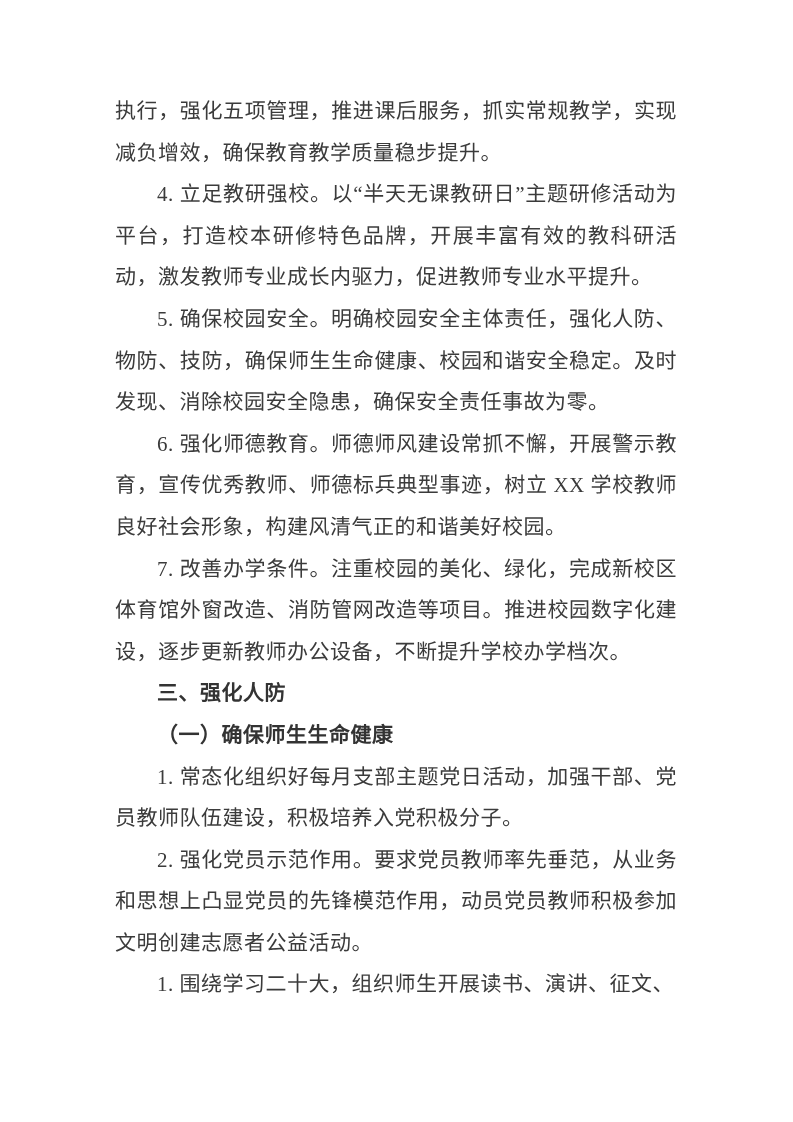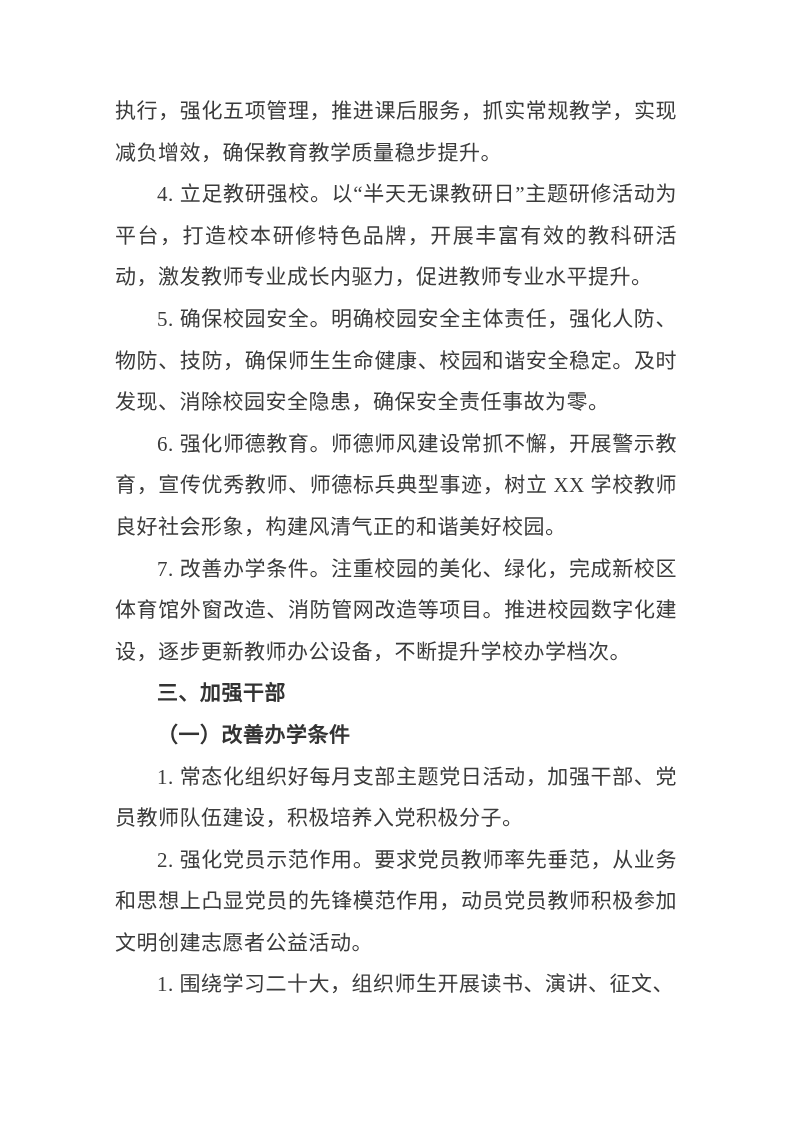--- a/index.html
+++ b/index.html
@@ -41,19 +41,19 @@
 </head>
 <body>
 
 <div class="doc-page">
   <div class="doc-body">
     <p class="no-indent">执行，强化五项管理，推进课后服务，抓实常规教学，实现减负增效，确保教育教学质量稳步提升。</p>
     <p>4. 立足教研强校。以“半天无课教研日”主题研修活动为平台，打造校本研修特色品牌，开展丰富有效的教科研活动，激发教师专业成长内驱力，促进教师专业水平提升。</p>
     <p>5. 确保校园安全。明确校园安全主体责任，强化人防、物防、技防，确保师生生命健康、校园和谐安全稳定。及时发现、消除校园安全隐患，确保安全责任事故为零。</p>
     <p>6. 强化师德教育。师德师风建设常抓不懈，开展警示教育，宣传优秀教师、师德标兵典型事迹，树立 XX 学校教师良好社会形象，构建风清气正的和谐美好校园。</p>
     <p>7. 改善办学条件。注重校园的美化、绿化，完成新校区体育馆外窗改造、消防管网改造等项目。推进校园数字化建设，逐步更新教师办公设备，不断提升学校办学档次。</p>
-    <p class="heading">三、加强干部</p>
-    <p class="heading">（一）改善办学条件</p>
+    <p class="heading">三、强化人防</p>
+    <p class="heading">（一）确保师生生命健康</p>
     <p>1. 常态化组织好每月支部主题党日活动，加强干部、党员教师队伍建设，积极培养入党积极分子。</p>
     <p>2. 强化党员示范作用。要求党员教师率先垂范，从业务和思想上凸显党员的先锋模范作用，动员党员教师积极参加文明创建志愿者公益活动。</p>
     <p>1. 围绕学习二十大，组织师生开展读书、演讲、征文、</p>
   </div>
 </div>
 
 </body></html>

